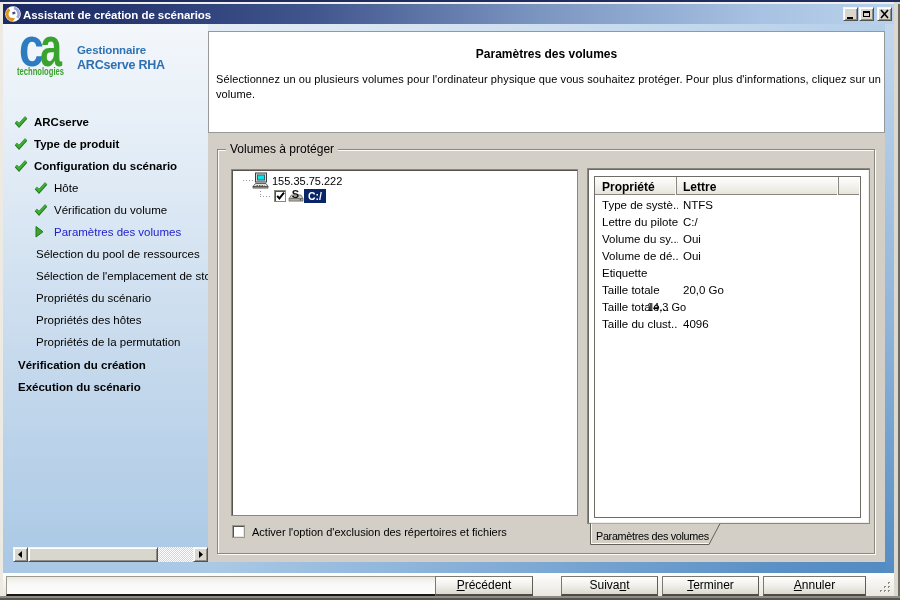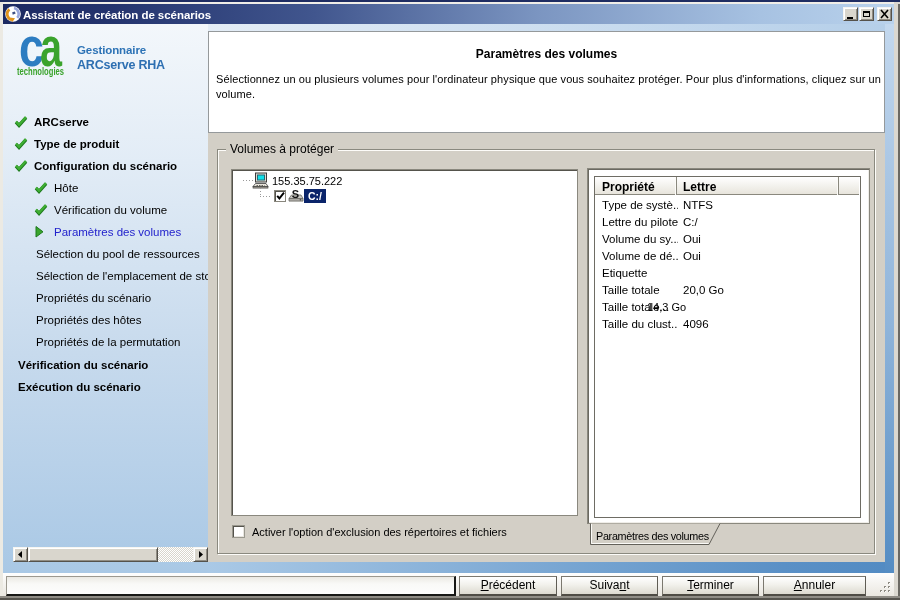--- a/index.html
+++ b/index.html
@@ -83,21 +83,21 @@
     <div class="step" style="left:54px;top:199px;color:#000;font-size:11.5px">Vérification du volume</div>
     <div class="a" style="left:35px;top:226px"><svg width="9" height="12" viewBox="0 0 9 12">
         <path d="M1,0.5 L8,5.8 L1,11 Z" fill="#3aa52c" stroke="#1d7a1d"></path>
       </svg></div>
     <div class="step" style="left:54px;top:221px;color:#2222cc;font-size:11.5px">Paramètres des volumes</div>
     <div class="step" style="left:36px;top:243px;color:#000;font-size:11.5px">Sélection du pool de ressources</div>
     <div class="step" style="left:36px;top:265px;color:#000;font-size:11.5px">Sélection de l'emplacement de stockage</div>
     <div class="step" style="left:36px;top:287px;color:#000;font-size:11.5px">Propriétés du scénario</div>
     <div class="step" style="left:36px;top:309px;color:#000;font-size:11.5px">Propriétés des hôtes</div>
     <div class="step" style="left:36px;top:331px;color:#000;font-size:11.5px">Propriétés de la permutation</div>
-    <div class="step b" style="left:18px;top:354px;color:#000;font-size:11.5px">Vérification du scénario</div>
+    <div class="step b" style="left:18px;top:354px;color:#000;font-size:11.5px">Vérification du création</div>
     <div class="step b" style="left:18px;top:376px;color:#000;font-size:11.5px">Exécution du scénario</div>
   </div>
 
 <div class="a" style="left:13px;top:547px;width:195px;height:15px">
   <div class="cbtn" style="left:0;top:0;width:15px;height:15px"><svg width="13" height="13">
         <path d="M8,3 L4,6.5 L8,10 Z" fill="#000"></path>
       </svg></div>
   <div class="a" style="left:15px;top:0;width:166px;height:15px;background:#efede8"></div>
   <div class="cbtn" style="left:15px;top:0;width:130px;height:15px"></div>
   <div class="a" style="left:145px;top:0;width:35px;height:15px;background:repeating-conic-gradient(#ffffff 0 25%,#d8d5cc 0 50%) 0 0/2px 2px"></div>
@@ -172,21 +172,21 @@
   <path d="M5.5,0.5 L5.5,21.5 L124,21.5 L135,0.5" fill="#d3cfc6" stroke="#63615a"></path>
   <path d="M6.5,1 L6.5,20.5 L123.4,20.5" fill="none" stroke="#fbfaf7"></path>
 </svg>
 <div class="a" style="left:596px;top:530px;font-size:10.8px;letter-spacing:-.3px">Paramètres des volumes</div>
 
 <div class="a" style="left:232px;top:525px;width:13px;height:13px;background:#fff;border:1px solid #9a988e;box-shadow:inset 1px 1px 0 #55534c, inset -1px -1px 0 #e8e6e0"></div>
 <div class="a" style="left:252px;top:526px;font-size:11px">Activer l'option d'exclusion des répertoires et fichiers</div>
 
 <div class="a" style="left:3px;top:573px;width:891px;height:23px;background:linear-gradient(#fefefe,#eae7e0)"></div>
 <div class="a" style="left:6px;top:576px;width:450px;height:20px;background:linear-gradient(#ebe9e3,#f9f9f7 40%,#fdfdfc);border:1px solid #9b988f;border-right:2px solid #181816;border-bottom:2px solid #181816"></div>
-<div class="btn" style="left:459px;width:98px"><u>P</u>récédent</div>
+<div class="btn" style="left:435px;width:98px"><u>P</u>récédent</div>
 <div class="btn" style="left:561px;width:97px">Suiva<u>n</u>t</div>
 <div class="btn" style="left:662px;width:97px"><u>T</u>erminer</div>
 <div class="btn" style="left:763px;width:103px"><u>A</u>nnuler</div>
 <svg class="a" style="left:876px;top:578px" width="16" height="16" viewBox="0 0 16 16">
   <g fill="#8d8a81">
       <rect x="12" y="12" width="2" height="2"></rect>
       <rect x="8" y="12" width="2" height="2"></rect>
       <rect x="4" y="12" width="2" height="2"></rect>
       <rect x="12" y="8" width="2" height="2"></rect>
       <rect x="8" y="8" width="2" height="2"></rect>

